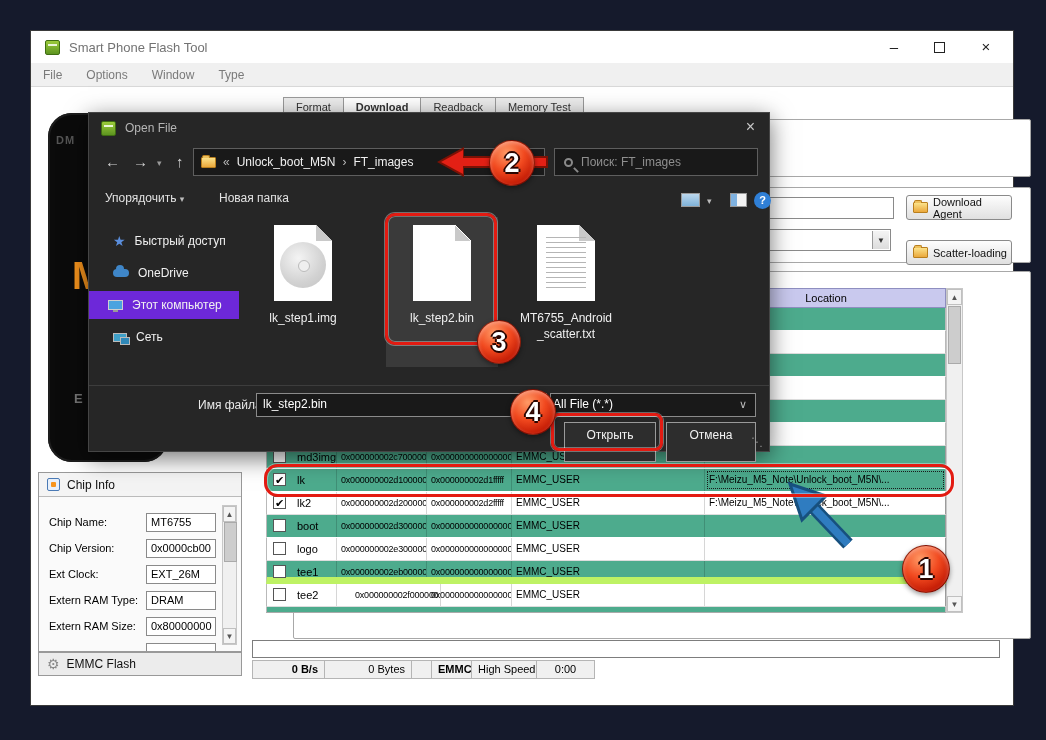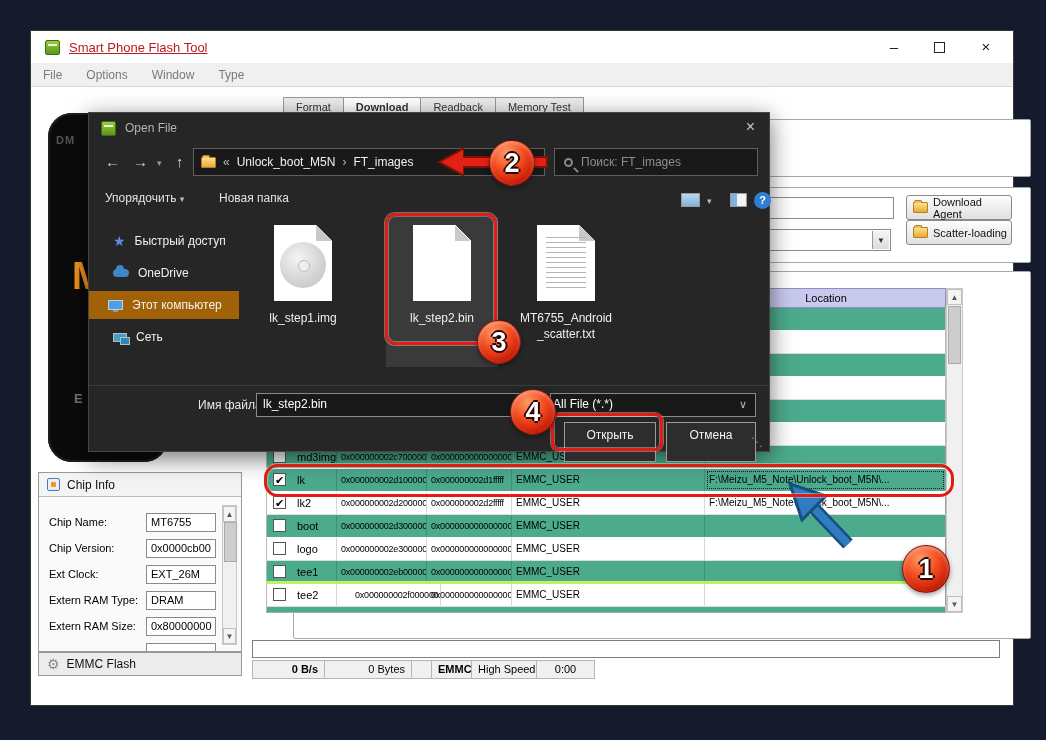--- a/index.html
+++ b/index.html
@@ -5,21 +5,21 @@
   * { margin:0; padding:0; box-sizing:border-box; }
   html,body { width:1046px; height:740px; font-family:"Liberation Sans",sans-serif; }
   .page { position:relative; width:1046px; height:740px; background:#151a2c; overflow:hidden; }
   .abs { position:absolute; }
 
   
   .window { position:absolute; left:30px; top:30px; width:984px; height:676px; background:#fff; border:1px solid #3a3a3a; }
   .titlebar { position:absolute; left:0; top:0; width:100%; height:32px; background:#fff; display:flex; align-items:center; }
   .appicon { width:15px; height:15px; margin-left:14px; border-radius:2px; background:linear-gradient(#9ccb3b,#5d9420); border:1px solid #3f6d12; position:relative; }
   .appicon:after { content:''; position:absolute; left:2px; top:3px; width:9px; height:2px; background:#eaf5d8; }
-  .wtitle { margin-left:9px; font-size:13px; color:#b91c1c;text-decoration:underline; }
+  .wtitle { margin-left:9px; font-size:13px; color:#737373; }
   .wctrl { position:absolute; top:7px; font-size:15px; color:#222; width:26px; text-align:center; }
   .sqr { position:absolute; top:11px; width:11px; height:11px; border:1px solid #222; }
   .menubar { position:absolute; left:0; top:32px; width:100%; height:24px; background:#f0f0f0; border-bottom:1px solid #d9d9d9; display:flex; align-items:center; gap:24px; padding-left:12px; }
   .menubar span { font-size:12px; color:#7a7a7a; }
   .tabs { position:absolute; left:252px; top:66px; display:flex; }
   .tab { height:21px; padding:3px 12px 0; font-size:11px; color:#333; background:#ececec; border:1px solid #9a9a9a; border-left:none; }
   .tab:first-child { border-left:1px solid #9a9a9a; }
   .tab.active { background:#fff; border-bottom:1px solid #fff; font-weight:bold; }
 
   .groupbox { position:absolute; background:#fff; border:1px solid #a8a8a8; border-radius:2px; }
@@ -71,21 +71,21 @@
   .crumbbox, .searchbox { position:absolute; top:35px; height:28px; background:#191919; border:1px solid #5e5e5e; display:flex; align-items:center; }
   .crumbbox { left:104px; width:352px; gap:7px; padding-left:7px; font-size:12px; color:#f0f0f0; }
   .searchbox { left:465px; width:204px; gap:8px; padding-left:9px; font-size:12px; color:#8f8f8f; }
   .mag { width:9px; height:9px; border:2px solid #8a8a8a; border-radius:50%; position:relative; flex:none; }
   .mag:after { content:''; position:absolute; width:6px; height:2px; background:#8a8a8a; transform:rotate(45deg); left:7px; top:9px; }
   .dlg-toolbar { position:absolute; top:78px; left:0; width:100%; height:26px; font-size:12px; color:#e2e2e2; }
   .viewico { position:absolute; width:19px; height:14px; border:1px solid #9a9a9a; background:linear-gradient(#bcd8ee,#7fb2d8); }
   .paneico { position:absolute; width:17px; height:14px; border:1px solid #9a9a9a; background:linear-gradient(90deg,#7fb2e0 40%,#f2f2f2 40%); }
   .helpico { position:absolute; width:17px; height:17px; border-radius:50%; background:#2f7fd6; color:#fff; font-size:11px; font-weight:bold; text-align:center; line-height:17px; }
   .sideitem { position:absolute; left:0; width:150px; height:28px; display:flex; align-items:center; gap:9px; padding-left:24px; font-size:12px; color:#f0f0f0; }
-  .sideitem.sel { background:#a16207;padding-left:19px; }
+  .sideitem.sel { background:#6d28d9;padding-left:19px; }
   .staricon { color:#5a8edc; font-size:14px; line-height:14px; }
   .cloudicon { width:16px; height:8px; background:#3f86c8; border-radius:5px; position:relative; }
   .cloudicon:before { content:''; position:absolute; left:3px; top:-4px; width:8px; height:8px; background:#3f86c8; border-radius:50%; }
   .monicon { width:15px; height:10px; background:#4aa3e0; border:1px solid #cfcfcf; position:relative; }
   .monicon:after { content:''; position:absolute; left:4px; bottom:-3px; width:5px; height:2px; background:#9a9a9a; }
   .neticon { width:14px; height:9px; background:#3fa0c8; border:1px solid #bbb; position:relative; }
   .neticon:after { content:''; position:absolute; right:-4px; top:3px; width:8px; height:6px; background:#2f88b8; border:1px solid #bbb; }
   .fileitem { position:absolute; top:104px; height:150px; text-align:center; }
   .fileitem.sel { background:#3a3a3a; }
   .page-icon { position:relative; width:58px; height:76px; margin:8px auto 0; background:linear-gradient(225deg,#262626 0 11px,#fff 11px); }
@@ -144,21 +144,21 @@
     <div class="groupbox" style="left:262px; top:88px; width:738px; height:58px;"></div>
     <div class="groupbox" style="left:262px; top:156px; width:738px; height:76px;"></div>
     <div class="tinput" style="left:300px; top:166px; width:563px; height:22px;"></div>
     <div class="fbtn" style="left:875px; top:164px;">
       <div class="folder"></div>
       <span>Download Agent</span>
     </div>
     <div class="tinput" style="left:300px; top:198px; width:560px; height:22px;">
       <div class="combo-arrow">▼</div>
     </div>
-    <div class="fbtn" style="left:875px; top:189px;text-align:center;">
+    <div class="fbtn" style="left:875px; top:209px;text-align:center;">
       <div class="folder"></div>
       <span>Scatter-loading</span>
     </div>
 
     <div class="groupbox" style="left:262px; top:240px; width:738px; height:368px;"></div>
   </div>
 
   <div class="thead">
     <span class="hlabel">Location</span>
   </div>
@@ -202,21 +202,21 @@
         <div class="cell loc" style="left:438px;width:241px;"></div>
       </div>
       <div class="trow" style="top:538px;background:#fff;border-bottom:1px solid #ddd;">
         <div class="cb"></div>
         <div class="cell " style="left:26px;width:44px;">logo</div>
         <div class="cell addr" style="left:70px;width:90px;">0x000000002e300000</div>
         <div class="cell addr" style="left:160px;width:85px;">0x0000000000000000</div>
         <div class="cell reg" style="left:245px;width:193px;">EMMC_USER</div>
         <div class="cell loc" style="left:438px;width:241px;"></div>
       </div>
-      <div class="trow" style="top:561px;background:#4dab8d;border-bottom:3px solid #bef264;">
+      <div class="trow" style="top:561px;background:#4dab8d;border-bottom:7px solid #bef264;">
         <div class="cb"></div>
         <div class="cell " style="left:26px;width:44px;">tee1</div>
         <div class="cell addr" style="left:70px;width:90px;">0x000000002eb00000</div>
         <div class="cell addr" style="left:160px;width:85px;">0x0000000000000000</div>
         <div class="cell reg" style="left:245px;width:193px;">EMMC_USER</div>
         <div class="cell loc" style="left:438px;width:241px;"></div>
       </div>
       <div class="trow" style="top:584px;background:#fff;border-bottom:1px solid #ddd;">
         <div class="cb"></div>
         <div class="cell " style="left:26px;width:44px;">tee2</div>

